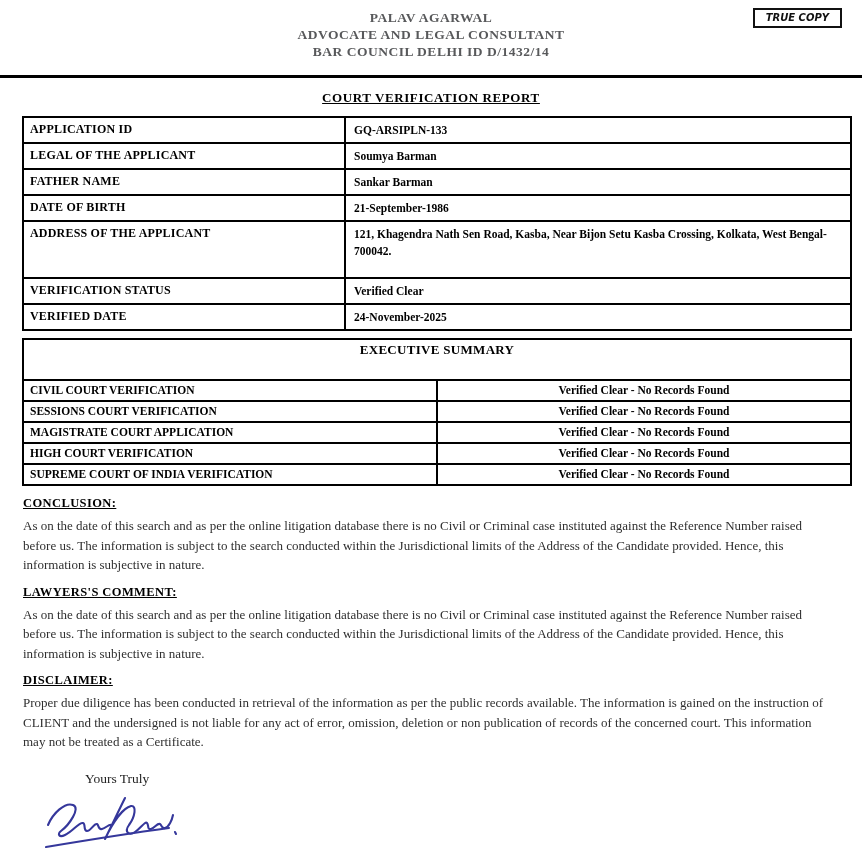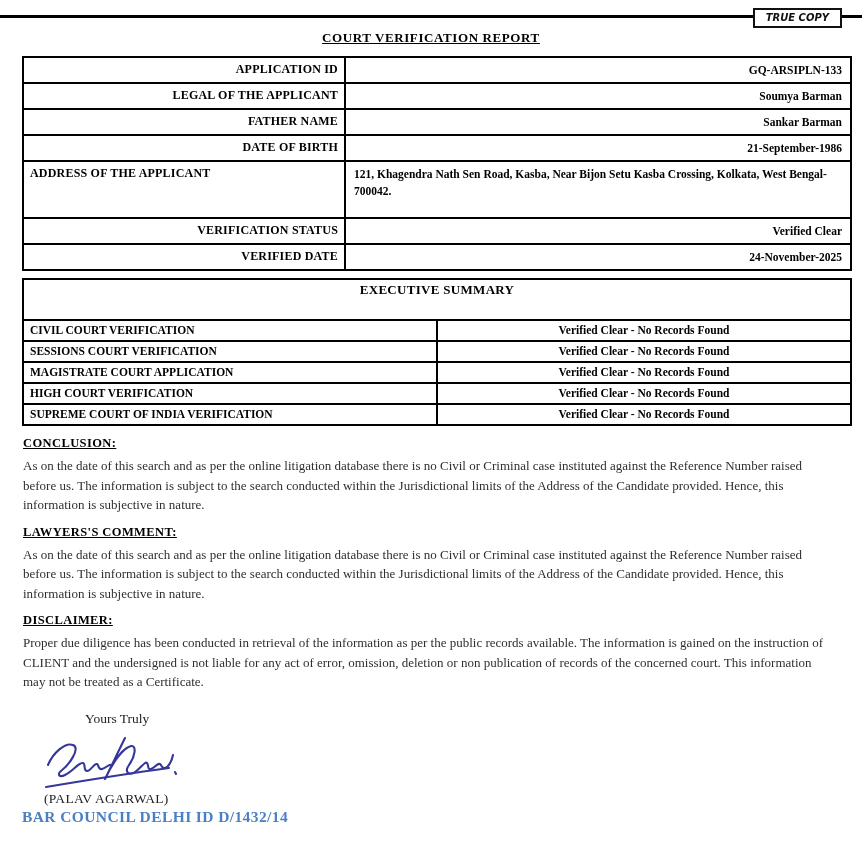--- a/index.html
+++ b/index.html
@@ -62,21 +62,21 @@
     font-size:12px;
     padding:4px 6px 2px;
     letter-spacing:0.2px;
   }
   .tbl td.value {
     font-weight:bold;
     font-size:11.5px;
     padding:4px 8px 2px;
     line-height:17px;
   }
-  .details tr.row-normal { height:26px;text-align:right; }
+  .details tr.row-normal { height:26px; }
   .details tr.row-tall { height:57px; }
   .summary th.summary-title {
     font-size:13px;
     font-weight:bold;
     text-align:center;
     height:19px;
     padding:2px 4px 18px;
     letter-spacing:0.3px;
   }
   .summary tr.srow { height:21px;border-radius:8px; }
@@ -128,20 +128,25 @@
     font-weight:bold;
     color:#4a7fc4;
     letter-spacing:0.4px;
   }
 </style>
 </head>
 <body>
 
 <div class="page">
 
+  <div class="letterhead">
+    <div>PALAV AGARWAL</div>
+    <div>ADVOCATE AND LEGAL CONSULTANT</div>
+    <div>BAR COUNCIL DELHI ID D/1432/14</div>
+  </div>
 
   <div class="true-copy">TRUE COPY</div>
 
   <div class="top-rule"></div>
 
   <div class="report-title">COURT VERIFICATION REPORT</div>
 
   <table class="tbl details">
     <tbody>
       <tr class="row-normal">

